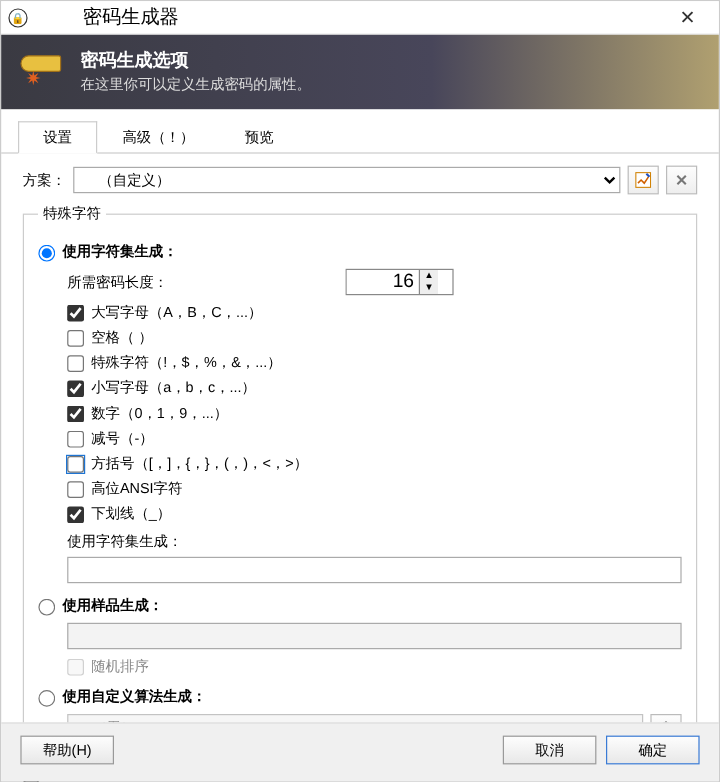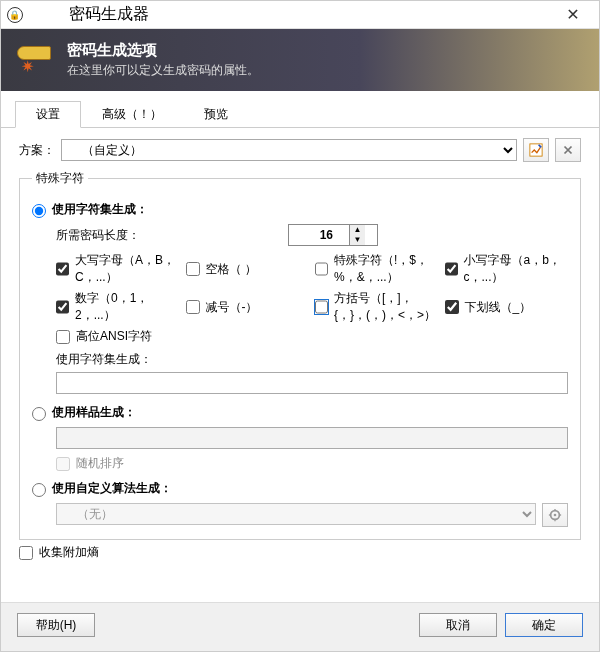--- a/index.html
+++ b/index.html
@@ -24,24 +24,24 @@
 .iconbtn { width: 26px; height: 24px; border: 1px solid #bbb; background: linear-gradient(#fdfdfd,#eee); display: flex; align-items: center; justify-content: center; cursor: default; }
 .iconbtn svg { width: 14px; height: 14px; }
 fieldset { border: 1px solid #ccc; padding: 8px 12px 12px 12px; position: relative; }
 legend { font-size: 12px; padding: 0 4px; }
 .radio-row { display: flex; align-items: flex-end; gap: 6px; margin: 6px 0; font-weight: bold; }
 .radio-row input[type=radio] { width: 14px; height: 14px; }
 .sub { padding-left: 24px; }
 .lenrow { display: flex; align-items: center; margin: 6px 0; }
 .lenrow .lenlbl { flex: 0 0 232px; font-weight: normal; }
 .spinner { display: flex; align-items: center; border: 1px solid #888; height: 22px; width: 90px; }
-.spinner input { border: none; width: 60px; text-align: right; padding-right: 16px; height: 100%; font-family: inherit; font-size: 12px; outline: none; font-weight: bold; }
+.spinner input { border: none; width: 60px; text-align: right; padding-right: 4px; height: 100%; font-family: inherit; font-size: 16px; outline: none; }
 .spin-arrows { width: 16px; display: flex; flex-direction: column; border-left: 1px solid #888; }
 .spin-arrows span { height: 10px; font-size: 8px; line-height: 10px; text-align: center; background: #eee; }
-.chkgrid { display: grid; grid-template-columns: 1fr 1fr 1fr 1fr; column-gap: 6px; row-gap: 4px; margin: 6px 0; }
+.chkgrid { display: grid; grid-template-columns: 1fr; column-gap: 6px; row-gap: 4px; margin: 6px 0; }
 .chkitem { display: flex; align-items: center; gap: 6px; }
 .chkitem input[type=checkbox] { width: 14px; height: 14px; accent-color: #333; }
 .chkitem.blue input[type=checkbox] { outline: 1px solid #1e74d2; }
 .extrarow { margin-top: 6px; }
 .extrarow label { display: block; margin-bottom: 4px; }
 .extrarow input[type=text] { width: 100%; height: 22px; border: 1px solid #aaa; padding: 0 4px; font-family: inherit; font-size: 12px; }
 .pattern input[type=text] { width: 100%; height: 22px; border: 1px solid #aaa; background: #f3f3f3; padding: 0 4px; font-family: inherit; font-size: 12px; }
 .disabled { color: #888; }
 .algorow { display: flex; gap: 6px; }
 .algorow select { flex: 1; background: #f3f3f3; color: #666; }
@@ -130,37 +130,37 @@
           <label class="chkitem">
               <input type="checkbox" style="">
               <span>特殊字符（!，$，%，&amp;，...）</span>
             </label>
           <label class="chkitem">
               <input type="checkbox" checked="" style="">
               <span>小写字母（a，b，c，...）</span>
             </label>
           <label class="chkitem">
               <input type="checkbox" checked="" style="">
-              <span>数字（0，1，2，...）</span>
+              <span>数字（0，1，9，...）</span>
             </label>
           <label class="chkitem">
               <input type="checkbox" style="">
               <span>减号（-）</span>
             </label>
           <label class="chkitem blue">
               <input type="checkbox" style="">
               <span>方括号（[，]，{，}，(，)，&lt;，&gt;）</span>
             </label>
           <label class="chkitem">
+              <input type="checkbox" style="">
+              <span>高位ANSI字符</span>
+            </label>
+          <label class="chkitem">
               <input type="checkbox" checked="" style="">
               <span>下划线（_）</span>
-            </label>
-          <label class="chkitem">
-              <input type="checkbox" style="">
-              <span>高位ANSI字符</span>
             </label>
         </div>
 
         <div class="extrarow">
           <label>使用字符集生成：</label>
           <input type="text" value="" style="">
         </div>
       </div>
 
       <div class="radio-row" style="margin-top:10px">

